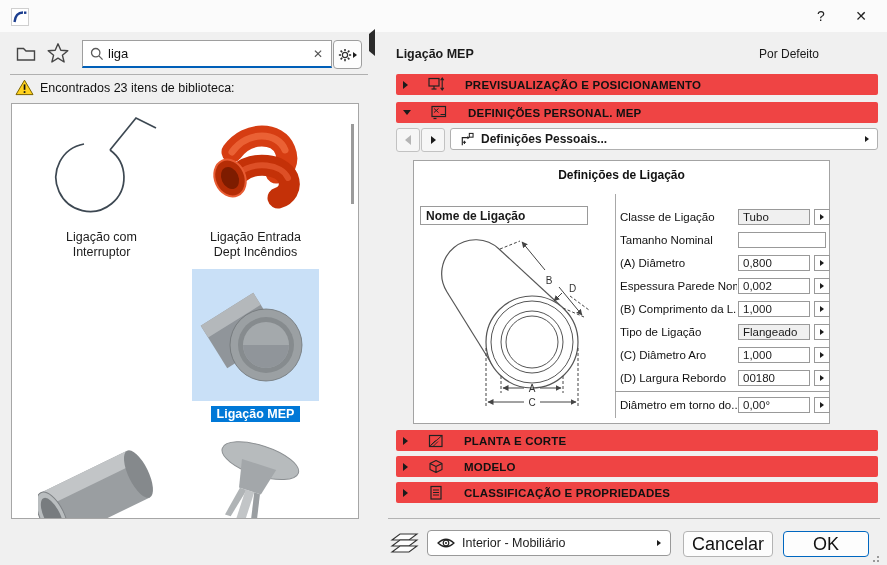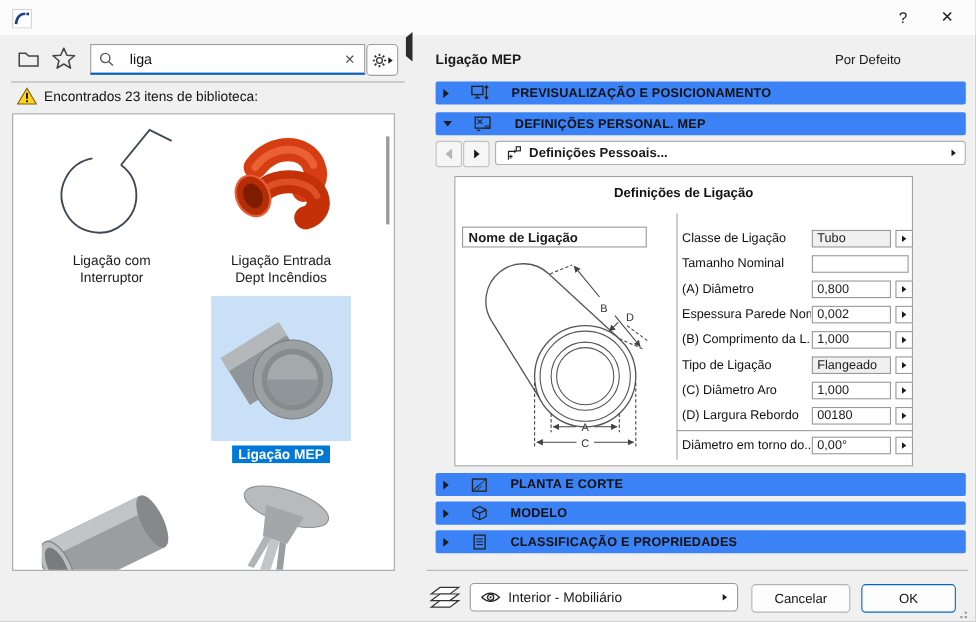--- a/index.html
+++ b/index.html
@@ -8,38 +8,38 @@
   .abs{position:absolute;}
   
   #titlebar{left:0;top:0;width:887px;height:32px;background:#fbfbfb;}
   #title-text{left:36px;top:9px;font-size:12.5px;color:#111;}
   .tb-btn{top:0;width:36px;height:31px;display:flex;align-items:center;justify-content:center;
           font-size:14px;color:#222;cursor:default;}
   
   .icon-btn{display:flex;align-items:center;justify-content:center;}
   #search-box{left:82px;top:40px;width:248px;height:25px;background:#fff;border:1px solid #9e9e9e;
               border-bottom:2px solid #005fb8;display:flex;align-items:center;}
-  #search-box input{border:none;outline:none;flex:1;font-size:13px;font-family:inherit;padding:0 4px;background:transparent;color:#111;margin-left:10px;}
+  #search-box input{border:none;outline:none;flex:1;font-size:13px;font-family:inherit;padding:0 4px;background:transparent;color:#111;}
   #gear-btn{left:333px;top:40px;width:27px;height:27px;border:1px solid #9e9e9e;border-radius:4px;background:#fdfdfd;
             display:flex;align-items:center;justify-content:center;gap:1px;}
   #toolbar-divider{left:10px;top:74px;width:358px;height:0;border-top:1px solid #b0b0b0;}
   #warn-text{left:40px;top:81px;font-size:12.5px;color:#111;}
   
   #list{left:11px;top:103px;width:348px;height:416px;background:#fff;border:1px solid #a6a6a6;overflow:hidden;box-sizing:border-box;}
   .tile{position:absolute;width:127px;text-align:center;}
   .tile-label{font-size:12.5px;color:#1b1b1b;line-height:15px;}
   .tile-label-sel{display:inline-block;background:#0078d7;color:#fff;font-weight:bold;font-size:12.5px;padding:1px 6px;}
   #scroll-thumb{left:339px;top:20px;width:3px;height:80px;background:#9b9b9b;}
   
   .tri-left{width:0;height:0;border-top:5px solid transparent;border-bottom:5px solid transparent;border-right:6px solid #2b2b2b;}
   .tri-right{width:0;height:0;border-top:4px solid transparent;border-bottom:4px solid transparent;border-left:5px solid #1b1b1b;}
   .tri-right.sm{border-top-width:3px;border-bottom-width:3px;border-left-width:4px;}
   .tri-down{width:0;height:0;border-left:4px solid transparent;border-right:4px solid transparent;border-top:5px solid #1b1b1b;}
   
-  .sec-bar{left:396px;width:482px;height:21px;background:#3b82f6;border-radius:2px;
+  .sec-bar{left:396px;width:482px;height:21px;background:#ef4444;border-radius:2px;
            display:flex;align-items:center;gap:20px;padding:0 7px;box-sizing:border-box;}
   .sec-label{font-weight:bold;font-size:11.5px;color:#111;letter-spacing:.2px;white-space:nowrap;}
   .nav-btn{top:128px;width:22px;height:22px;border:1px solid #c2c2c2;border-radius:3px;background:#f6f6f6;
            display:flex;align-items:center;justify-content:center;}
   #pager-dd{left:450px;top:128px;width:428px;height:22px;border:1px solid #b0b0b0;border-radius:3px;background:#fff;
             display:flex;align-items:center;gap:7px;padding:0 8px;box-sizing:border-box;}
   #settings-panel{left:413px;top:160px;width:417px;height:264px;border:1px solid #a3a3a3;background:#fff;box-sizing:border-box;}
   #panel-title{left:413px;top:168px;width:417px;text-align:center;font-weight:bold;font-size:12px;color:#111;}
   #panel-vdiv{left:615px;top:194px;width:0;height:224px;border-left:1px solid #a8a8a8;}
   #name-field{left:420px;top:206px;width:168px;height:19px;border:1px solid #9a9a9a;background:#fff;
@@ -49,21 +49,21 @@
   .fbox{position:absolute;left:738px;width:72px;height:16px;border:1px solid #999;background:#fff;box-sizing:border-box;
         font-size:11.5px;line-height:14px;padding-left:4px;white-space:nowrap;overflow:hidden;}
   .fbox.sel{background:#f0f0f0;}
   .fbox.wide{width:88px;}
   .farrow{position:absolute;left:814px;width:16px;height:16px;border:1px solid #999;background:#fff;box-sizing:border-box;
           display:flex;align-items:center;justify-content:center;}
   #rot-sep{left:615px;top:391px;width:214px;height:0;border-top:1px solid #9c9c9c;}
   #footer-divider{left:388px;top:518px;width:492px;height:0;border-top:1px solid #b3b3b3;}
   #layer-dd{left:427px;top:530px;width:244px;height:26px;border:1px solid #999;border-radius:4px;background:#fff;
             display:flex;align-items:center;gap:7px;padding:0 9px;box-sizing:border-box;}
-  .btn{position:absolute;top:531px;height:26px;border-radius:4px;background:#fdfdfd;font-size:12px;color:#111;
+  .btn{position:absolute;top:531px;height:26px;border-radius:4px;background:#fdfdfd;font-size:18px;color:#111;
        display:flex;align-items:center;justify-content:center;box-sizing:border-box;}
   #btn-cancel{left:683px;width:90px;border:1px solid #b3b3b3;}
   #btn-ok{left:783px;width:86px;border:1.5px solid #0067c0;}
   #grip{left:869px;top:552px;}
   #grip i{display:block;width:2px;height:2px;background:#9a9a9a;position:absolute;}
   svg{display:block;}
   .dimtxt{font-size:10px;fill:#333;font-family:"Liberation Sans",sans-serif;}
 </style>
 </head>
 <body>

